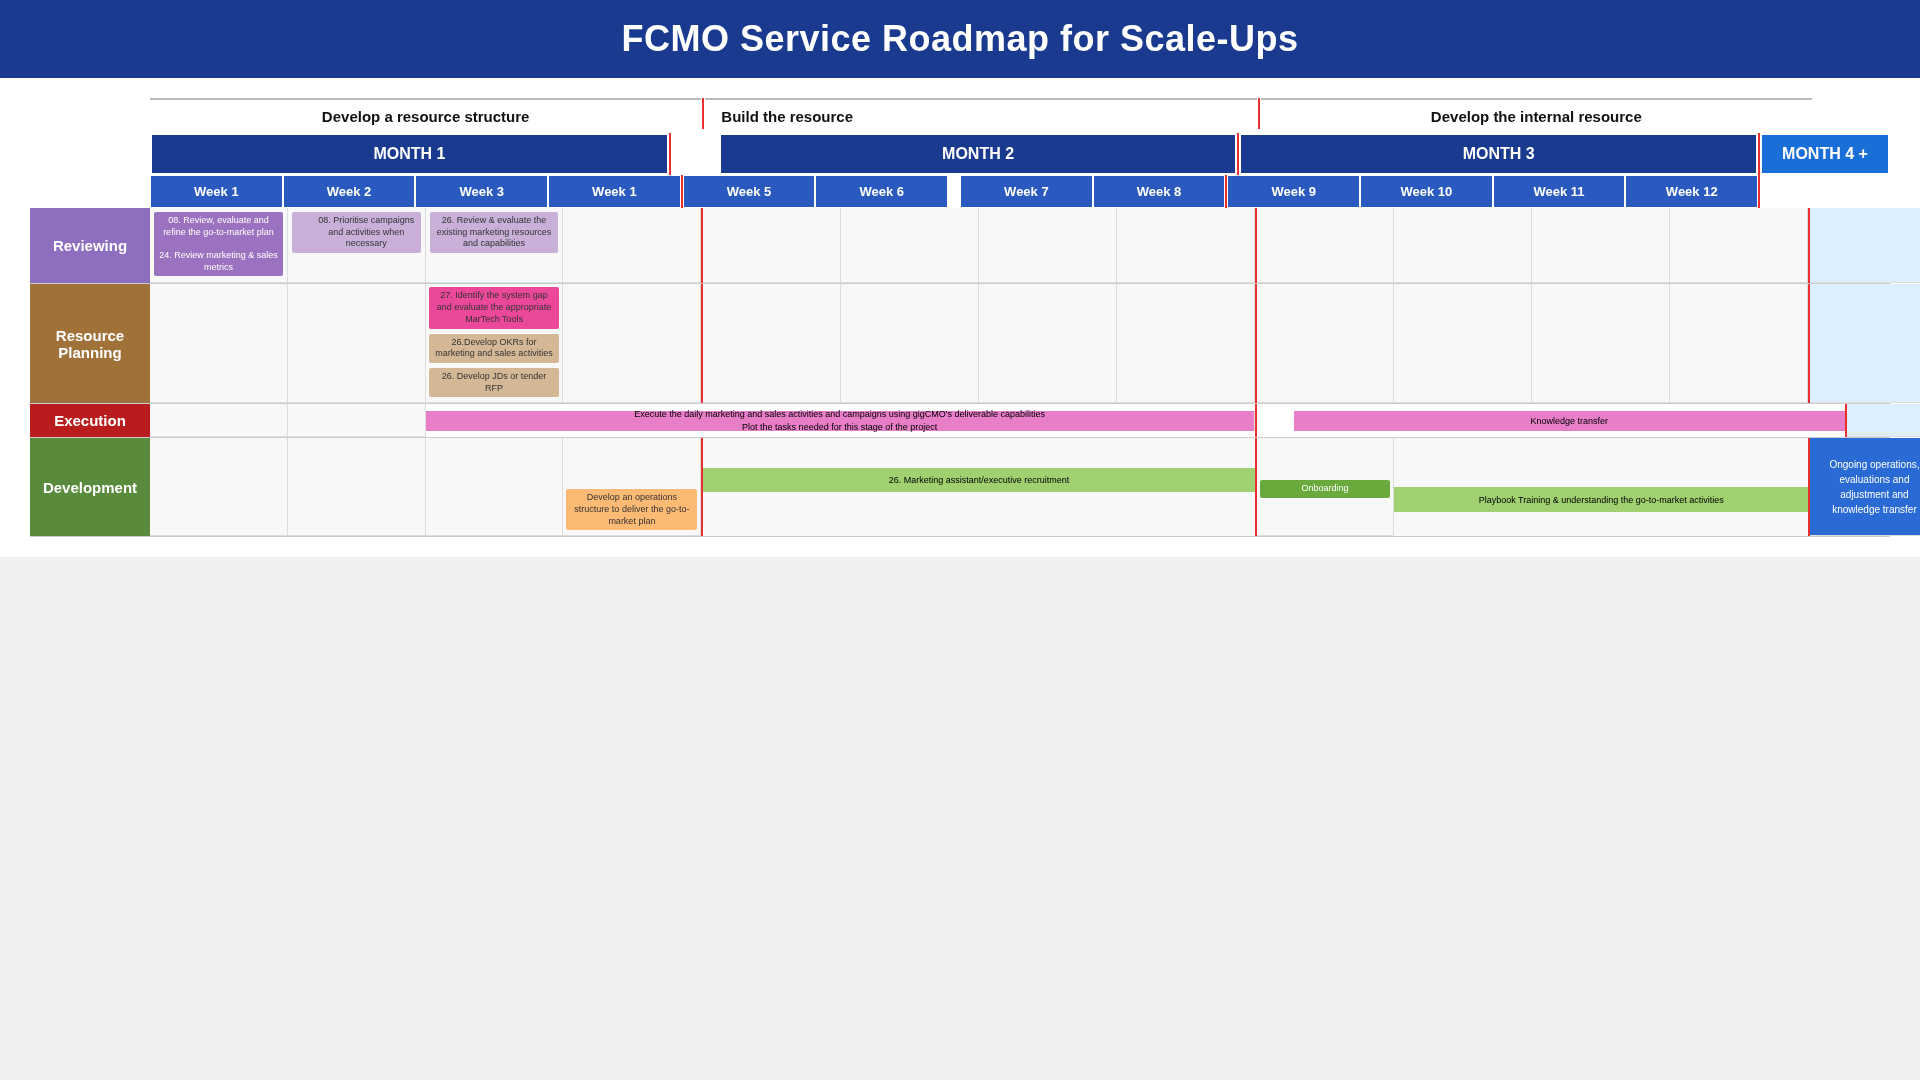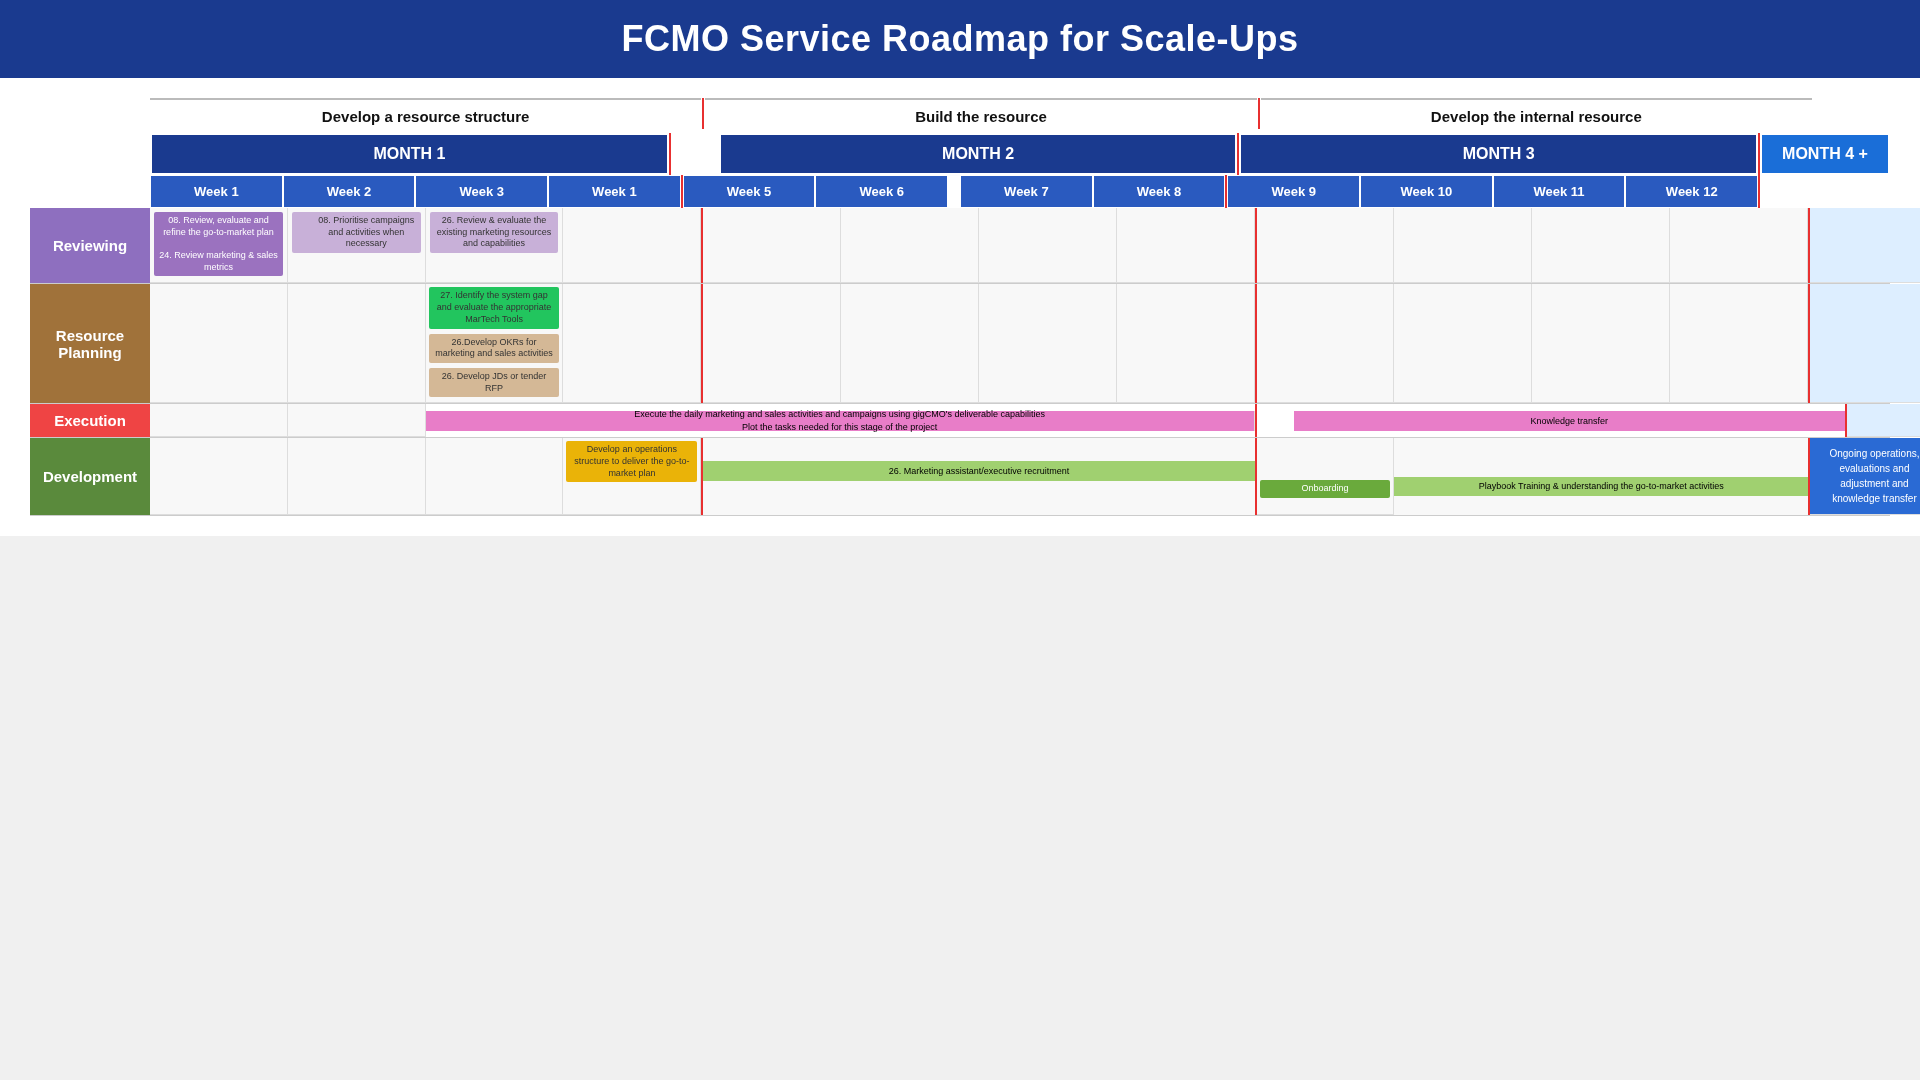--- a/index.html
+++ b/index.html
@@ -75,21 +75,21 @@
       align-items: center;
       justify-content: center;
       color: white;
       font-size: 15px;
       font-weight: bold;
       text-align: center;
       padding: 8px;
     }
     .row-label-reviewing { background: #8e6fbf; }
     .row-label-resource { background: #a0723a; }
-    .row-label-execution { background: #ef4444; }
+    .row-label-execution { background: #b91c1c; }
     .row-label-development { background: #5a8a3c; }
     .phase-label-block {
       text-align: center;
       font-size: 15px;
       font-weight: bold;
       color: #111;
       padding: 8px 0 4px 0;
       border-top: 2px solid #bbb;
     }
     .wcell {
@@ -126,21 +126,21 @@
   <div class="main-content">
 
     <div style="display:flex; margin-left:120px; margin-bottom:4px;">
 
       <div class="phase-label-block" style="width: calc((1920px - 130px - 120px - 16px) * 4/12); font-size:15px; font-weight:bold; color:#111; padding:8px 0 4px 0; border-top:2px solid #bbb; text-align:center;">
         <span>Develop a resource structure</span>
       </div>
 
       <div style="width:0; border-left:2px solid #e83030; margin:0 1px;"></div>
 
-      <div class="phase-label-block" style="width: calc((1920px - 130px - 120px - 16px) * 4/12); font-size:15px; font-weight:bold; color:#111; padding:8px 0 4px 0; border-top:2px solid #bbb; text-align:center;">
+      <div class="phase-label-block" style="width: calc((1920px - 130px - 120px - 16px) * 4/12); font-size:15px; font-weight:bold; color:#111; padding:8px 0 4px 16px; border-top:2px solid #bbb; text-align:left;">
         <span>Build the resource</span>
       </div>
 
       <div style="width:0; border-left:2px solid #e83030; margin:0 1px;"></div>
 
       <div class="phase-label-block" style="width: calc((1920px - 130px - 120px - 16px) * 4/12); font-size:15px; font-weight:bold; color:#111; padding:8px 0 4px 0; border-top:2px solid #bbb; text-align:center;">
         <span>Develop the internal resource</span>
       </div>
     </div>
 
@@ -212,21 +212,21 @@
         </div>
       </div>
 
       <div style="display:flex; flex:1.3; border-bottom:1px solid #ccc;">
         <div class="row-label row-label-resource" style="width:120px; min-width:120px;">Resource Planning</div>
         <div style="display:flex; flex:1; position:relative;">
           <div class="wcell" style="width:calc((1920px - 130px - 120px - 16px) / 12);"></div>
           <div class="wcell" style="width:calc((1920px - 130px - 120px - 16px) / 12);"></div>
 
           <div class="wcell" style="width:calc((1920px - 130px - 120px - 16px) / 12); padding:3px; display:flex; flex-direction:column; gap:3px;">
-            <div class="inner-task" style="background:#22c55e; color:#333; font-size:9px;">27. Identify the system gap and evaluate the appropriate MarTech Tools</div>
+            <div class="inner-task" style="background:#ec4899; color:#333; font-size:9px;">27. Identify the system gap and evaluate the appropriate MarTech Tools</div>
             <div class="inner-task" style="background:#d4b896; color:#333; font-size:9px;">26.Develop OKRs for marketing and sales activities</div>
             <div class="inner-task" style="background:#d4b896; color:#333; font-size:9px;">26. Develop JDs or tender RFP</div>
           </div>
           <div class="wcell" style="width:calc((1920px - 130px - 120px - 16px) / 12);"></div>
           <div style="width:2px; background:#e83030;"></div>
           <div class="wcell" style="width:calc((1920px - 130px - 120px - 16px) / 12);"></div>
           <div class="wcell" style="width:calc((1920px - 130px - 120px - 16px) / 12);"></div>
           <div class="wcell" style="width:calc((1920px - 130px - 120px - 16px) / 12);"></div>
           <div class="wcell" style="width:calc((1920px - 130px - 120px - 16px) / 12);"></div>
           <div style="width:2px; background:#e83030;"></div>
@@ -263,21 +263,21 @@
       <div style="display:flex; flex:2; border-bottom:1px solid #ccc;">
         <div class="row-label row-label-development" style="width:120px; min-width:120px;">
             <span>Development</span>
           </div>
         <div style="display:flex; flex:1; position:relative;">
           <div class="wcell" style="width:calc((1920px - 130px - 120px - 16px) / 12);"></div>
           <div class="wcell" style="width:calc((1920px - 130px - 120px - 16px) / 12);"></div>
           <div class="wcell" style="width:calc((1920px - 130px - 120px - 16px) / 12);"></div>
 
           <div class="wcell" style="width:calc((1920px - 130px - 120px - 16px) / 12); padding:3px; display:flex; flex-direction:column; justify-content:flex-start;">
-            <div class="inner-task" style="background:#eab308; color:#333; font-size:9px;">Develop an operations structure to deliver the go-to-market plan</div>
+            <div class="inner-task" style="background:#fdba74; color:#333; font-size:9px;margin-top:48px;">Develop an operations structure to deliver the go-to-market plan</div>
           </div>
           <div style="width:2px; background:#e83030;"></div>
 
           <div class="wcell" style="width:calc((1920px - 130px - 120px - 16px) / 12 * 4); padding:0; position:relative; background:#f8f8f8; border:none;">
             <div style="position:absolute; top:30%; left:0; width:100%; height:25%; background:#a0d070; display:flex; align-items:center; justify-content:center; font-size:9px; text-align:center; padding:2px;">26. Marketing assistant/executive recruitment</div>
           </div>
           <div style="width:2px; background:#e83030;"></div>
 
           <div class="wcell" style="width:calc((1920px - 130px - 120px - 16px) / 12); padding:3px; display:flex; flex-direction:column; justify-content:flex-start; align-items:flex-start;">
             <div class="inner-task" style="background:#6aaa3c; color:white; font-size:9px; margin-top:30%;">Onboarding</div>

